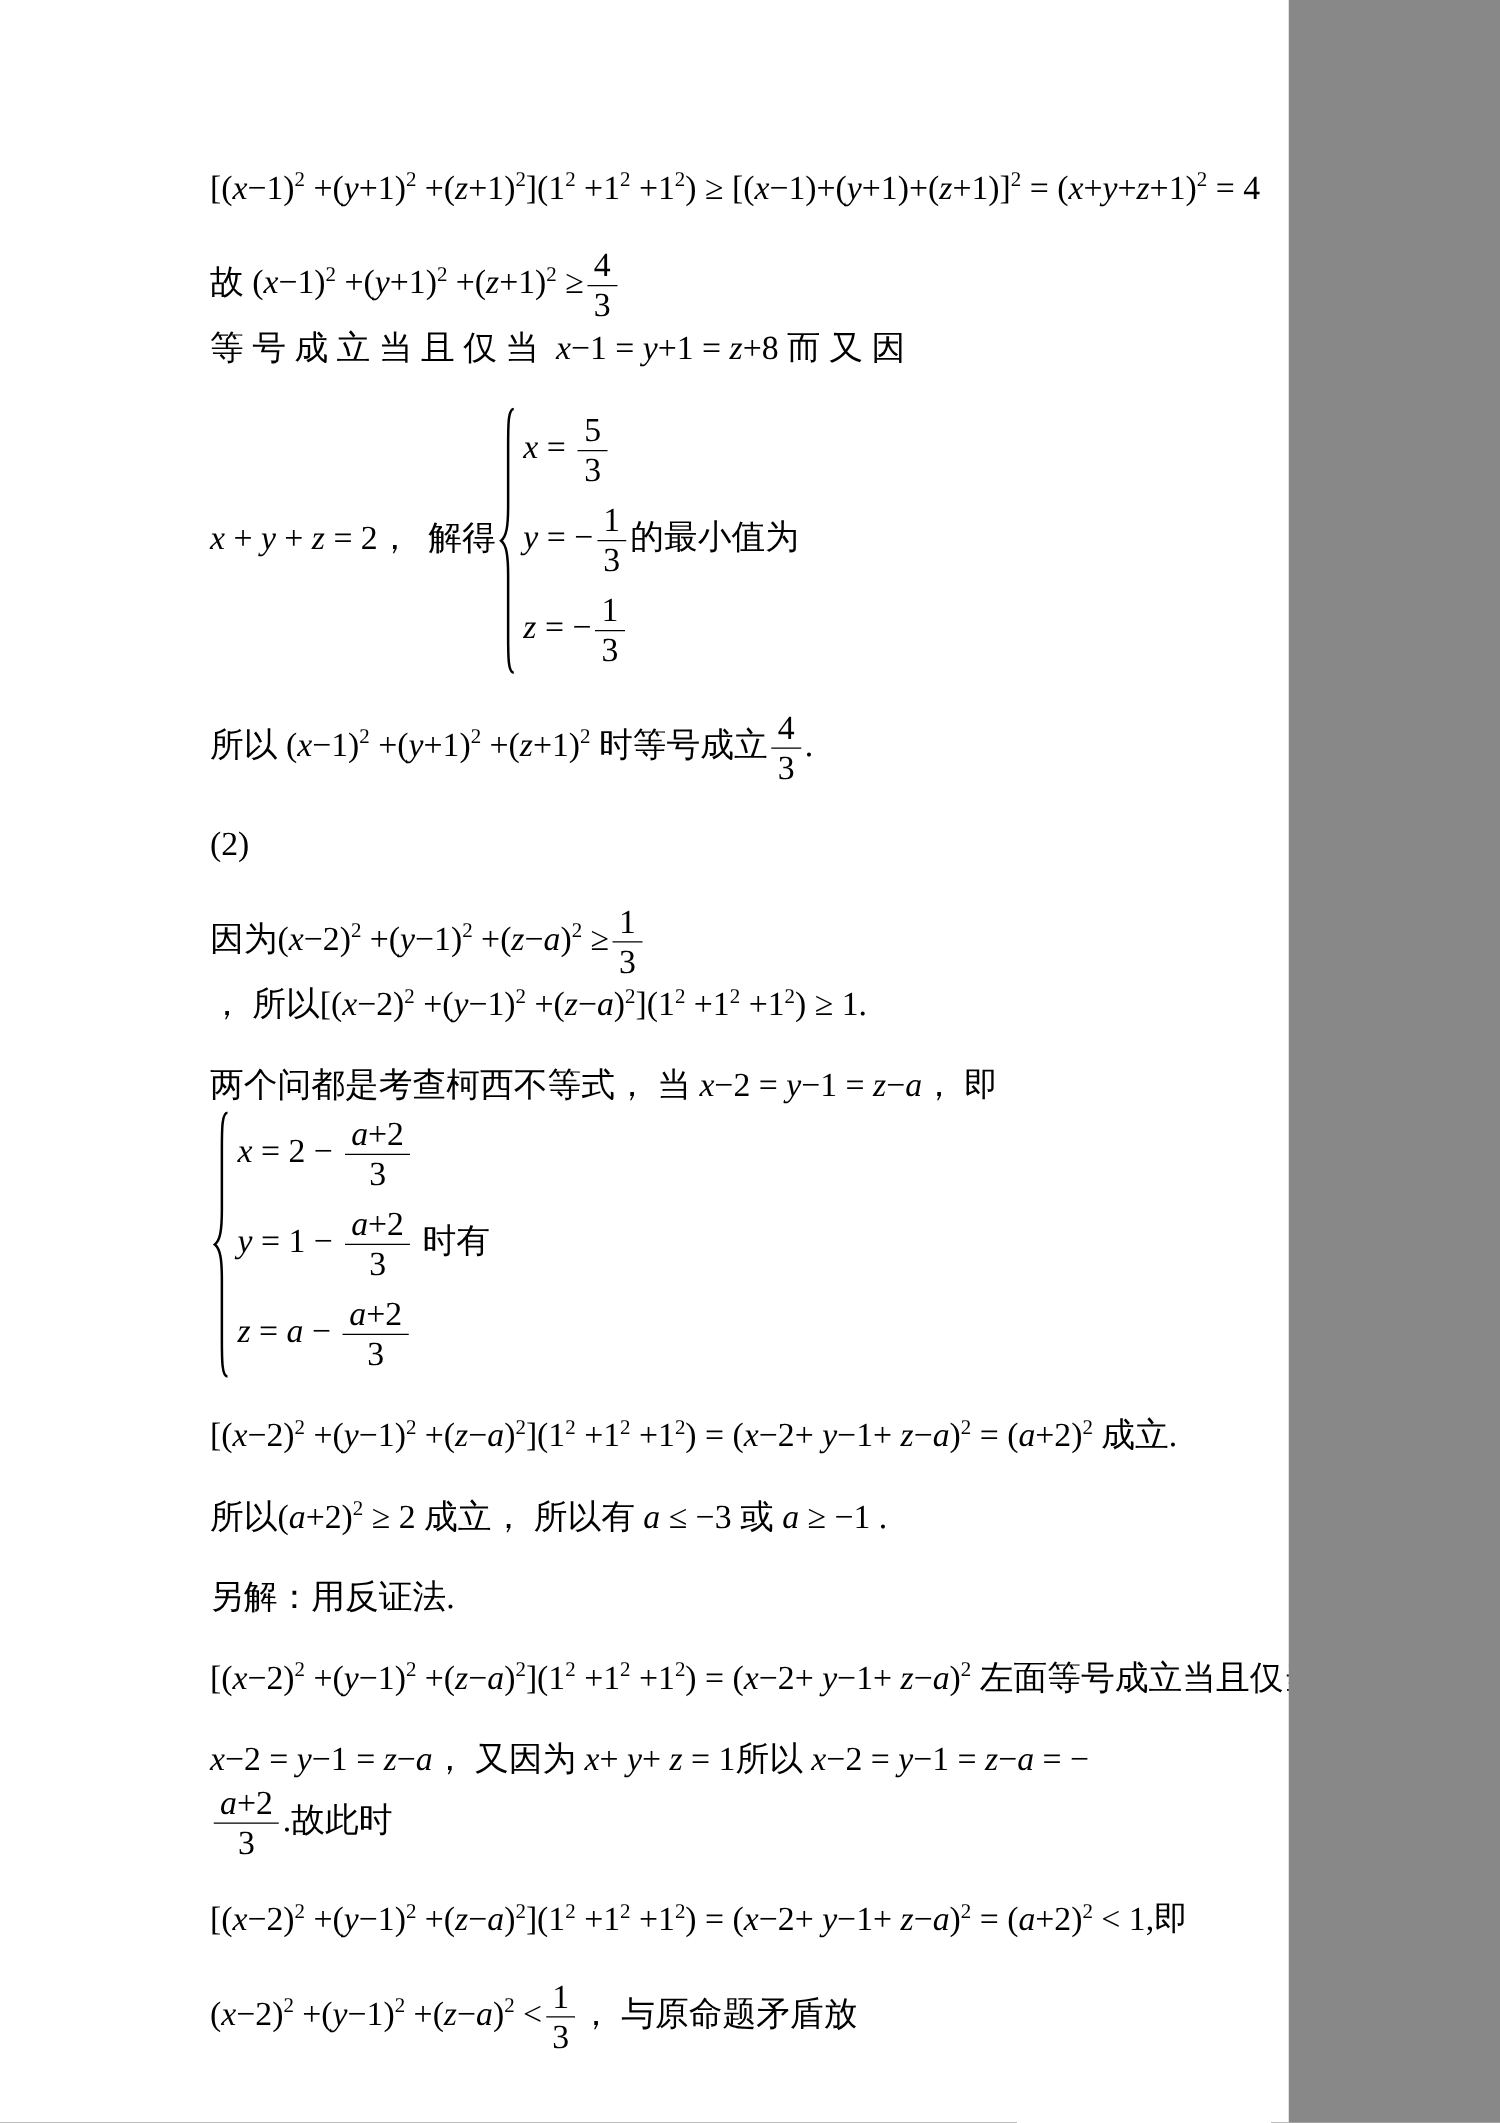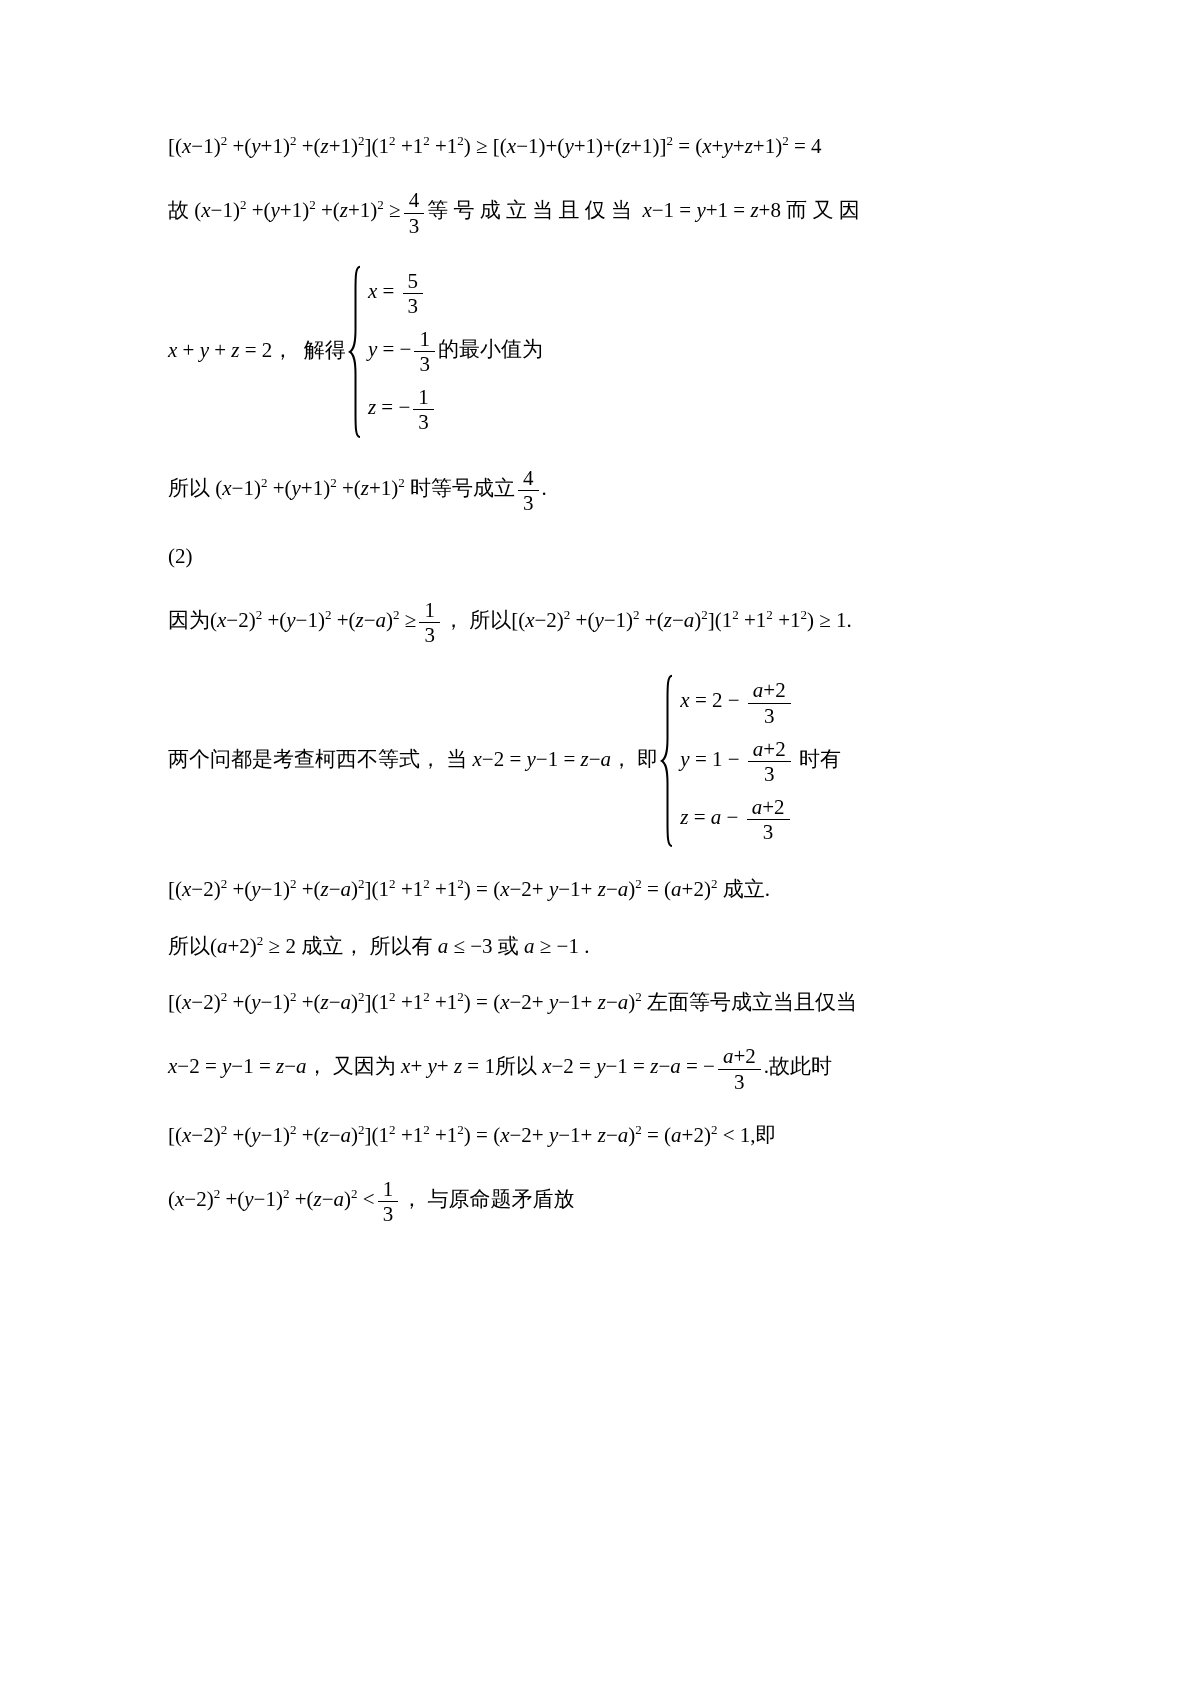--- a/index.html
+++ b/index.html
@@ -1,20 +1,20 @@
 <!DOCTYPE html>
 <html><head>
 <meta charset="utf-8">
 <style>
   html,body{margin:0;padding:0;background:#888;}
   .page{
-    width:1200px;height:1698px;background:#ffffff;color:#000;
+    width:1031px;height:1698px;background:#ffffff;color:#000;
     box-sizing:border-box;padding:132px 160px 0 168px;
     font-family:"Liberation Serif","DejaVu Serif",serif;
-    font-size:21px;line-height:1.4;overflow:hidden;
+    font-size:27px;line-height:1.4;overflow:hidden;
   }
   .line{margin-bottom:27px;white-space:normal;}
   .line .t{white-space:pre;}
   .line .v{font-style:italic;white-space:pre;font-family:"Liberation Serif","DejaVu Serif",serif;}
   sup.sp{font-size:0.62em;line-height:0;vertical-align:super;white-space:pre;}
   .frac{display:inline-flex;flex-direction:column;align-items:center;
         vertical-align:middle;margin:0 3px;line-height:1.15;}
   .frac .fn{padding:0 5px;border-bottom:1.4px solid #000;text-align:center;}
   .frac .fd{padding:0 5px;text-align:center;}
   .cases{display:inline-flex;align-items:center;vertical-align:middle;margin:0 2px;}
@@ -57,20 +57,21 @@
   <path d="M16 1 C10 1 10 7 10 15 L10 37 C10 45 8 48.5 2.5 50 C8 51.5 10 55 10 63 L10 85 C10 93 10 99 16 99" fill="none" stroke="#000" stroke-width="2" vector-effect="non-scaling-stroke"></path>
 </svg>
           <span class="crows">
             <span class="crow"><span class="v">x</span><span class="t"> = 2 − </span><span class="frac"><span class="fn"><span class="v">a</span><span class="t">+2</span></span><span class="fd"><span class="t">3</span></span></span></span>
             <span class="crow"><span class="v">y</span><span class="t"> = 1 − </span><span class="frac"><span class="fn"><span class="v">a</span><span class="t">+2</span></span><span class="fd"><span class="t">3</span></span></span><span class="t"> 时有</span></span>
             <span class="crow"><span class="v">z</span><span class="t"> = </span><span class="v">a</span><span class="t"> − </span><span class="frac"><span class="fn"><span class="v">a</span><span class="t">+2</span></span><span class="fd"><span class="t">3</span></span></span></span>
           </span>
         </span></div>
       <div class="line"><span class="t">[(</span><span class="v">x</span><span class="t">−2)</span><sup class="sp">2</sup><span class="t"> +(</span><span class="v">y</span><span class="t">−1)</span><sup class="sp">2</sup><span class="t"> +(</span><span class="v">z</span><span class="t">−</span><span class="v">a</span><span class="t">)</span><sup class="sp">2</sup><span class="t">](1</span><sup class="sp">2</sup><span class="t"> +1</span><sup class="sp">2</sup><span class="t"> +1</span><sup class="sp">2</sup><span class="t">) = (</span><span class="v">x</span><span class="t">−2+ </span><span class="v">y</span><span class="t">−1+ </span><span class="v">z</span><span class="t">−</span><span class="v">a</span><span class="t">)</span><sup class="sp">2</sup><span class="t"> = (</span><span class="v">a</span><span class="t">+2)</span><sup class="sp">2</sup><span class="t"> 成立.</span></div>
       <div class="line"><span class="t">所以(</span><span class="v">a</span><span class="t">+2)</span><sup class="sp">2</sup><span class="t"> ≥ 2 成立， 所以有 </span><span class="v">a</span><span class="t"> ≤ −3 或 </span><span class="v">a</span><span class="t"> ≥ −1 .</span></div>
+      <div class="line"><span class="t">另解：用反证法.</span></div>
       <div class="line"><span class="t">[(</span><span class="v">x</span><span class="t">−2)</span><sup class="sp">2</sup><span class="t"> +(</span><span class="v">y</span><span class="t">−1)</span><sup class="sp">2</sup><span class="t"> +(</span><span class="v">z</span><span class="t">−</span><span class="v">a</span><span class="t">)</span><sup class="sp">2</sup><span class="t">](1</span><sup class="sp">2</sup><span class="t"> +1</span><sup class="sp">2</sup><span class="t"> +1</span><sup class="sp">2</sup><span class="t">) = (</span><span class="v">x</span><span class="t">−2+ </span><span class="v">y</span><span class="t">−1+ </span><span class="v">z</span><span class="t">−</span><span class="v">a</span><span class="t">)</span><sup class="sp">2</sup><span class="t"> 左面等号成立当且仅当</span></div>
       <div class="line"><span class="v">x</span><span class="t">−2 = </span><span class="v">y</span><span class="t">−1 = </span><span class="v">z</span><span class="t">−</span><span class="v">a</span><span class="t">， 又因为 </span><span class="v">x</span><span class="t">+ </span><span class="v">y</span><span class="t">+ </span><span class="v">z</span><span class="t"> = 1所以 </span><span class="v">x</span><span class="t">−2 = </span><span class="v">y</span><span class="t">−1 = </span><span class="v">z</span><span class="t">−</span><span class="v">a</span><span class="t"> = −</span><span class="frac">
           <span class="fn"><span class="v">a</span><span class="t">+2</span></span>
           <span class="fd"><span class="t">3</span></span>
         </span><span class="t">.故此时</span></div>
       <div class="line"><span class="t">[(</span><span class="v">x</span><span class="t">−2)</span><sup class="sp">2</sup><span class="t"> +(</span><span class="v">y</span><span class="t">−1)</span><sup class="sp">2</sup><span class="t"> +(</span><span class="v">z</span><span class="t">−</span><span class="v">a</span><span class="t">)</span><sup class="sp">2</sup><span class="t">](1</span><sup class="sp">2</sup><span class="t"> +1</span><sup class="sp">2</sup><span class="t"> +1</span><sup class="sp">2</sup><span class="t">) = (</span><span class="v">x</span><span class="t">−2+ </span><span class="v">y</span><span class="t">−1+ </span><span class="v">z</span><span class="t">−</span><span class="v">a</span><span class="t">)</span><sup class="sp">2</sup><span class="t"> = (</span><span class="v">a</span><span class="t">+2)</span><sup class="sp">2</sup><span class="t"> &lt; 1,即</span></div>
       <div class="line"><span class="t">(</span><span class="v">x</span><span class="t">−2)</span><sup class="sp">2</sup><span class="t"> +(</span><span class="v">y</span><span class="t">−1)</span><sup class="sp">2</sup><span class="t"> +(</span><span class="v">z</span><span class="t">−</span><span class="v">a</span><span class="t">)</span><sup class="sp">2</sup><span class="t"> &lt;</span><span class="frac">
           <span class="fn"><span class="t">1</span></span>
           <span class="fd"><span class="t">3</span></span>
         </span><span class="t">， 与原命题矛盾放</span></div>

